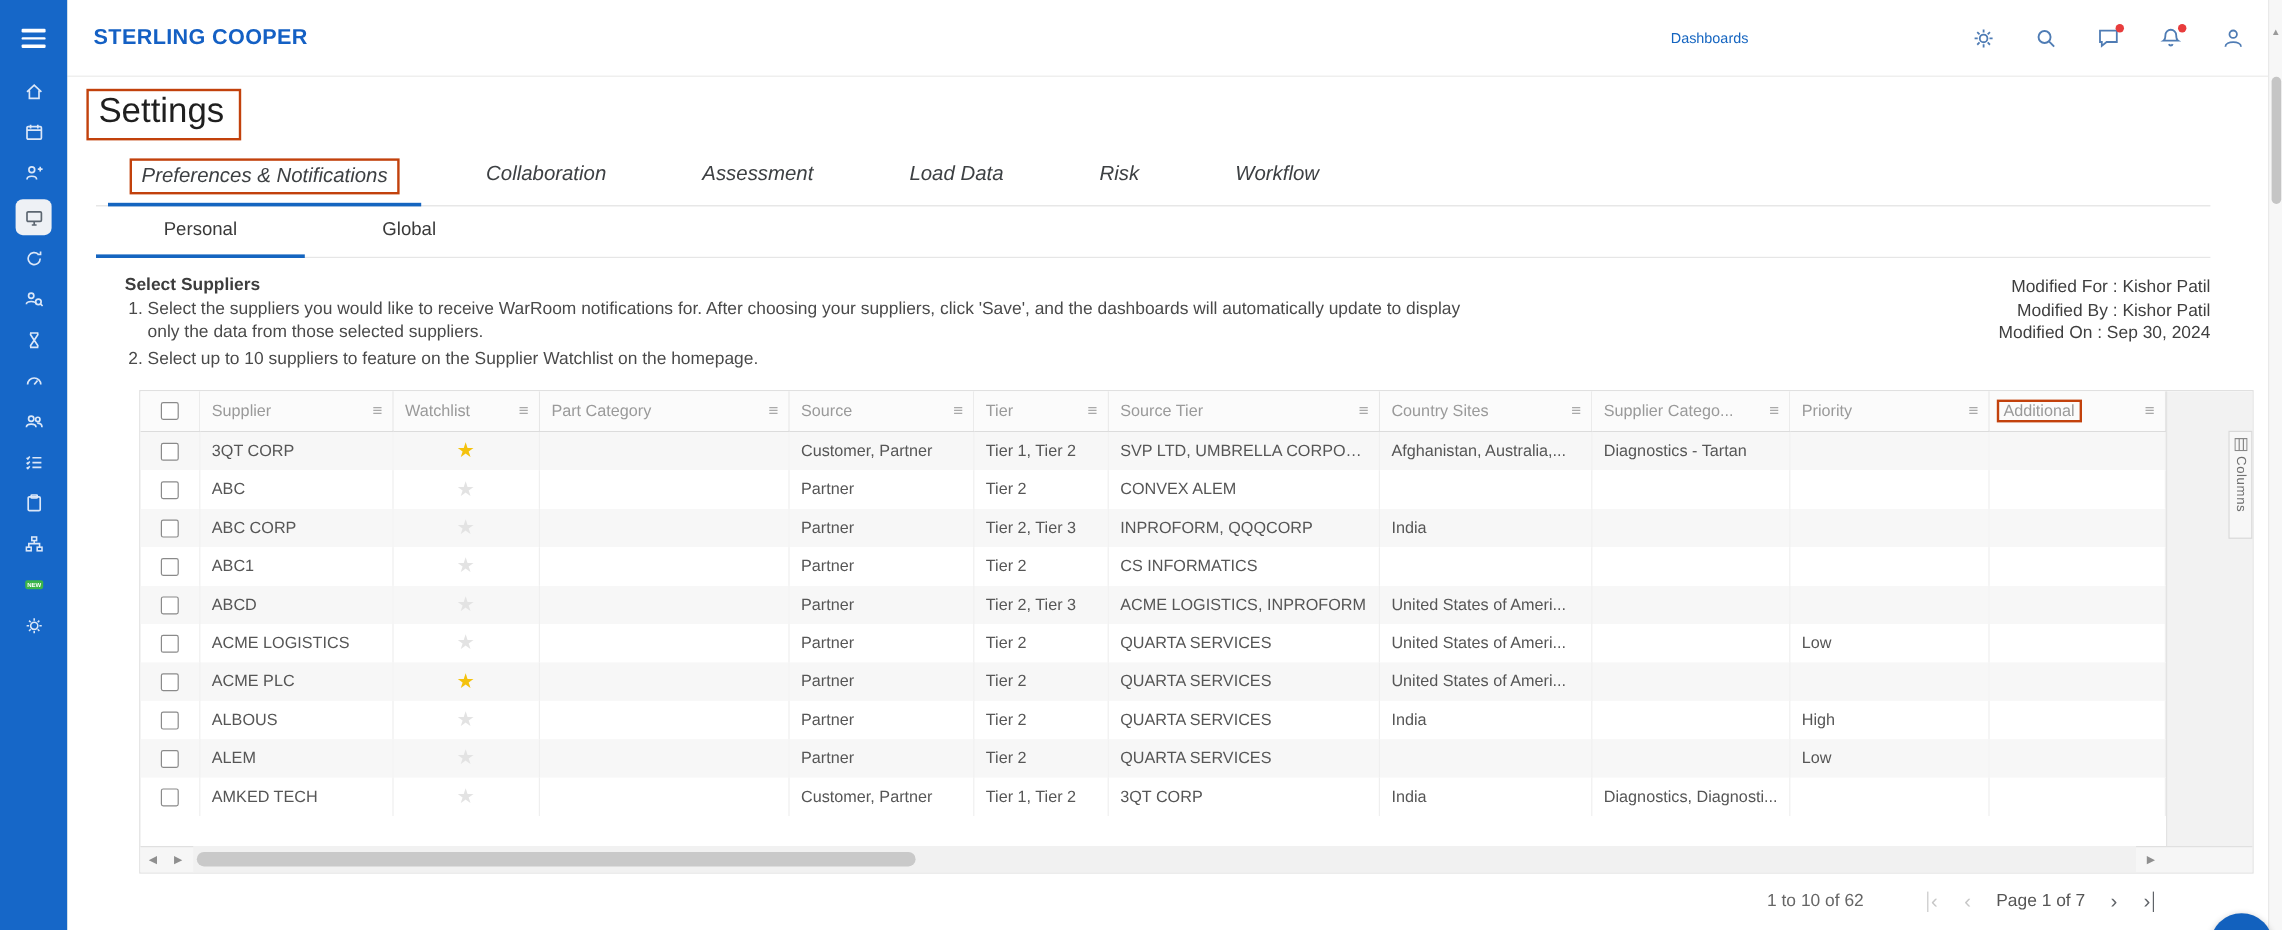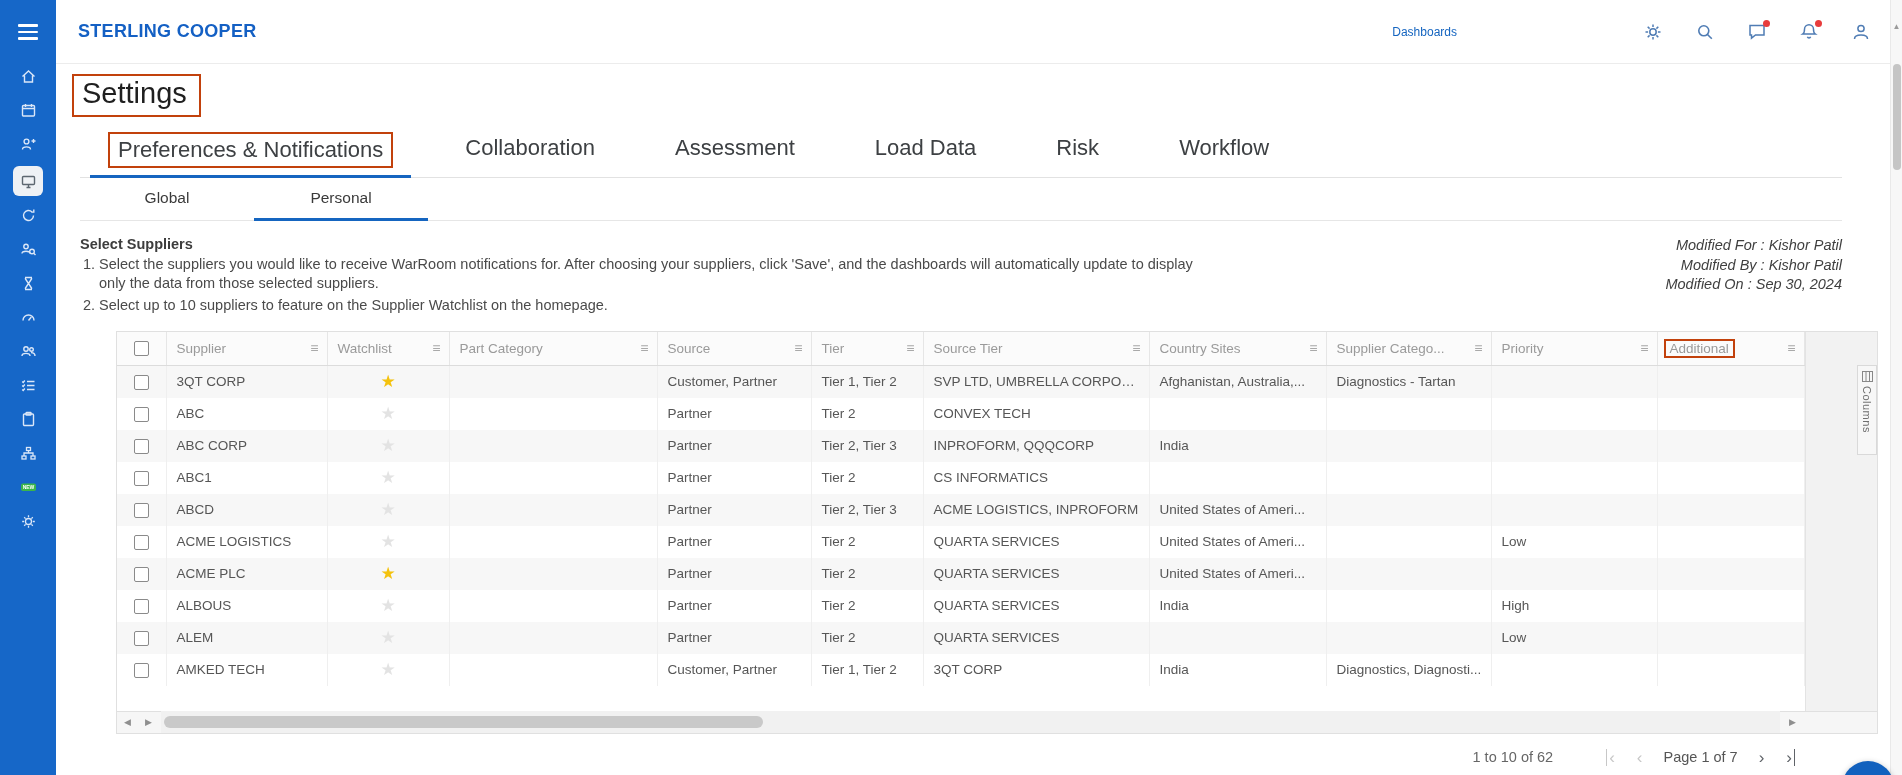--- a/index.html
+++ b/index.html
@@ -28,39 +28,39 @@
   .tico .badge { position:absolute; top:-1px; right:-2px; width:7px; height:7px; border-radius:50%; background:#e83c3c; }
 
   
   .main { position:absolute; left:56px; top:64px; right:12px; bottom:0; padding:10px 48px 0 24px; background:#fff; }
 
   .annot { border:2px solid #c2410c; }
   .page-title { font-size:29px; font-weight:400; color:#1f1f1f; }
   .title-box { display:inline-block; padding:1px 12px 5px 8px; margin-left:-8px; }
 
   .tabs { display:flex; border-bottom:1px solid #e2e2e2; margin-top:8px; padding-left:10px; }
-  .tab { position:relative; padding:10px 26px 12px; margin-right:28px; font-size:22px; color:#3d4043; cursor:pointer; white-space:nowrap; }
+  .tab { position:relative; padding:10px 26px 12px; margin-right:28px; font-size:17px; color:#3d4043; cursor:pointer; white-space:nowrap;font-style:italic; }
   .tab.active::after { content:''; position:absolute; left:0; right:0; bottom:-1px; height:3px; background:#1565c0; }
   .tab .tab-label.annot { display:inline-block; padding:3px 8px; margin:-3px -8px; }
 
   .subtabs { display:flex; border-bottom:1px solid #e6e6e6; }
   .subtab { position:relative; width:174px; text-align:center; padding:11px 0 13px; font-size:15.5px; color:#3a3a3a; cursor:pointer; }
   .subtab.active::after { content:''; position:absolute; left:0; right:0; bottom:-1px; height:3px; background:#1565c0; }
 
   .content-header { display:flex; justify-content:space-between; margin-top:15px; }
-  .instructions { }
+  .instructions { margin-left:24px; }
   .instr-heading { font-size:14.5px; font-weight:bold; color:#3d3d3d; }
   .instructions ol { margin:3px 0 0 0; padding-left:19px; max-width:1130px; }
   .instructions li { font-size:14.5px; color:#4a4a4a; line-height:1.3; margin-bottom:3px; }
 
   .meta { display:flex; flex-direction:column; align-items:flex-end; font-size:14.5px; color:#3f3f3f; flex:none; }
   .meta-row1 { display:flex; align-items:center; gap:12px; margin-bottom:7px; }
   .modify-link { color:#1a6fc4; font-size:14px; cursor:pointer; white-space:nowrap; }
   .save-btn { width:58px; height:32px; background:#c9c9c9; color:#fff; font-size:15px; border:none; border-radius:3px; cursor:pointer; font-family:inherit; }
-  .meta-line { line-height:1.36;font-style:italic; }
+  .meta-line { line-height:1.36; }
   .meta-line .lab { color:#3f3f3f; }
 
   
   .grid { position:relative; margin:13px 0 0 36px; width:1762px; height:403px; border:1px solid #e0e0e0; background:#fff; }
   .grid-viewport { height:379px; overflow:hidden; position:relative; }
   table.grid-table { border-collapse:collapse; table-layout:fixed; width:1687px; }
   .grid-table th { height:34px; background:#fbfbfb; border-bottom:1px solid #dcdcdc; border-right:1px solid #e6e6e6; font-weight:400; color:#9a9a9a; font-size:13.5px; text-align:left; padding:0 26px 0 10px; position:relative; white-space:nowrap; cursor:pointer; }
   .grid-table td { height:32px; border-right:1px solid #efefef; font-size:13.5px; color:#565656; padding:0 8px 0 10px; white-space:nowrap; overflow:hidden; text-overflow:ellipsis; }
   .grid-table tbody tr:nth-child(odd) { background:#f7f7f7; }
   .hmenu { position:absolute; right:8px; top:50%; transform:translateY(-50%); color:#a9a9a9; font-size:14px; cursor:pointer; }
@@ -249,22 +249,22 @@
       </div>
       <div class="tab"><span class="tab-label">Collaboration</span></div>
       <div class="tab"><span class="tab-label">Assessment</span></div>
       <div class="tab"><span class="tab-label">Load Data</span></div>
       <div class="tab"><span class="tab-label">Risk</span></div>
       <div class="tab"><span class="tab-label">Workflow</span></div>
     </div>
 
     
     <div class="subtabs">
+      <div class="subtab active"><span>Personal</span></div>
       <div class="subtab"><span>Global</span></div>
-      <div class="subtab active"><span>Personal</span></div>
     </div>
 
     
     <div class="content-header">
       <div class="instructions">
         <div class="instr-heading">Select Suppliers</div>
         <ol>
           <li>Select the suppliers you would like to receive WarRoom notifications for. After choosing your suppliers, click 'Save', and the dashboards will automatically update to display only the data from those selected suppliers.</li>
           <li>Select up to 10 suppliers to feature on the Supplier Watchlist on the homepage.</li>
         </ol>
@@ -331,21 +331,21 @@
                 <td></td>
                 <td></td>
               </tr>
               <tr>
                 <td class="cb-cell"><span class="cb"></span></td>
                 <td>ABC</td>
                 <td class="star-cell"><span class="star ">★</span></td>
                 <td></td>
                 <td>Partner</td>
                 <td>Tier 2</td>
-                <td>CONVEX TECH</td>
+                <td>CONVEX ALEM</td>
                 <td></td>
                 <td></td>
                 <td></td>
                 <td></td>
               </tr>
               <tr>
                 <td class="cb-cell"><span class="cb"></span></td>
                 <td>ABC CORP</td>
                 <td class="star-cell"><span class="star ">★</span></td>
                 <td></td>

